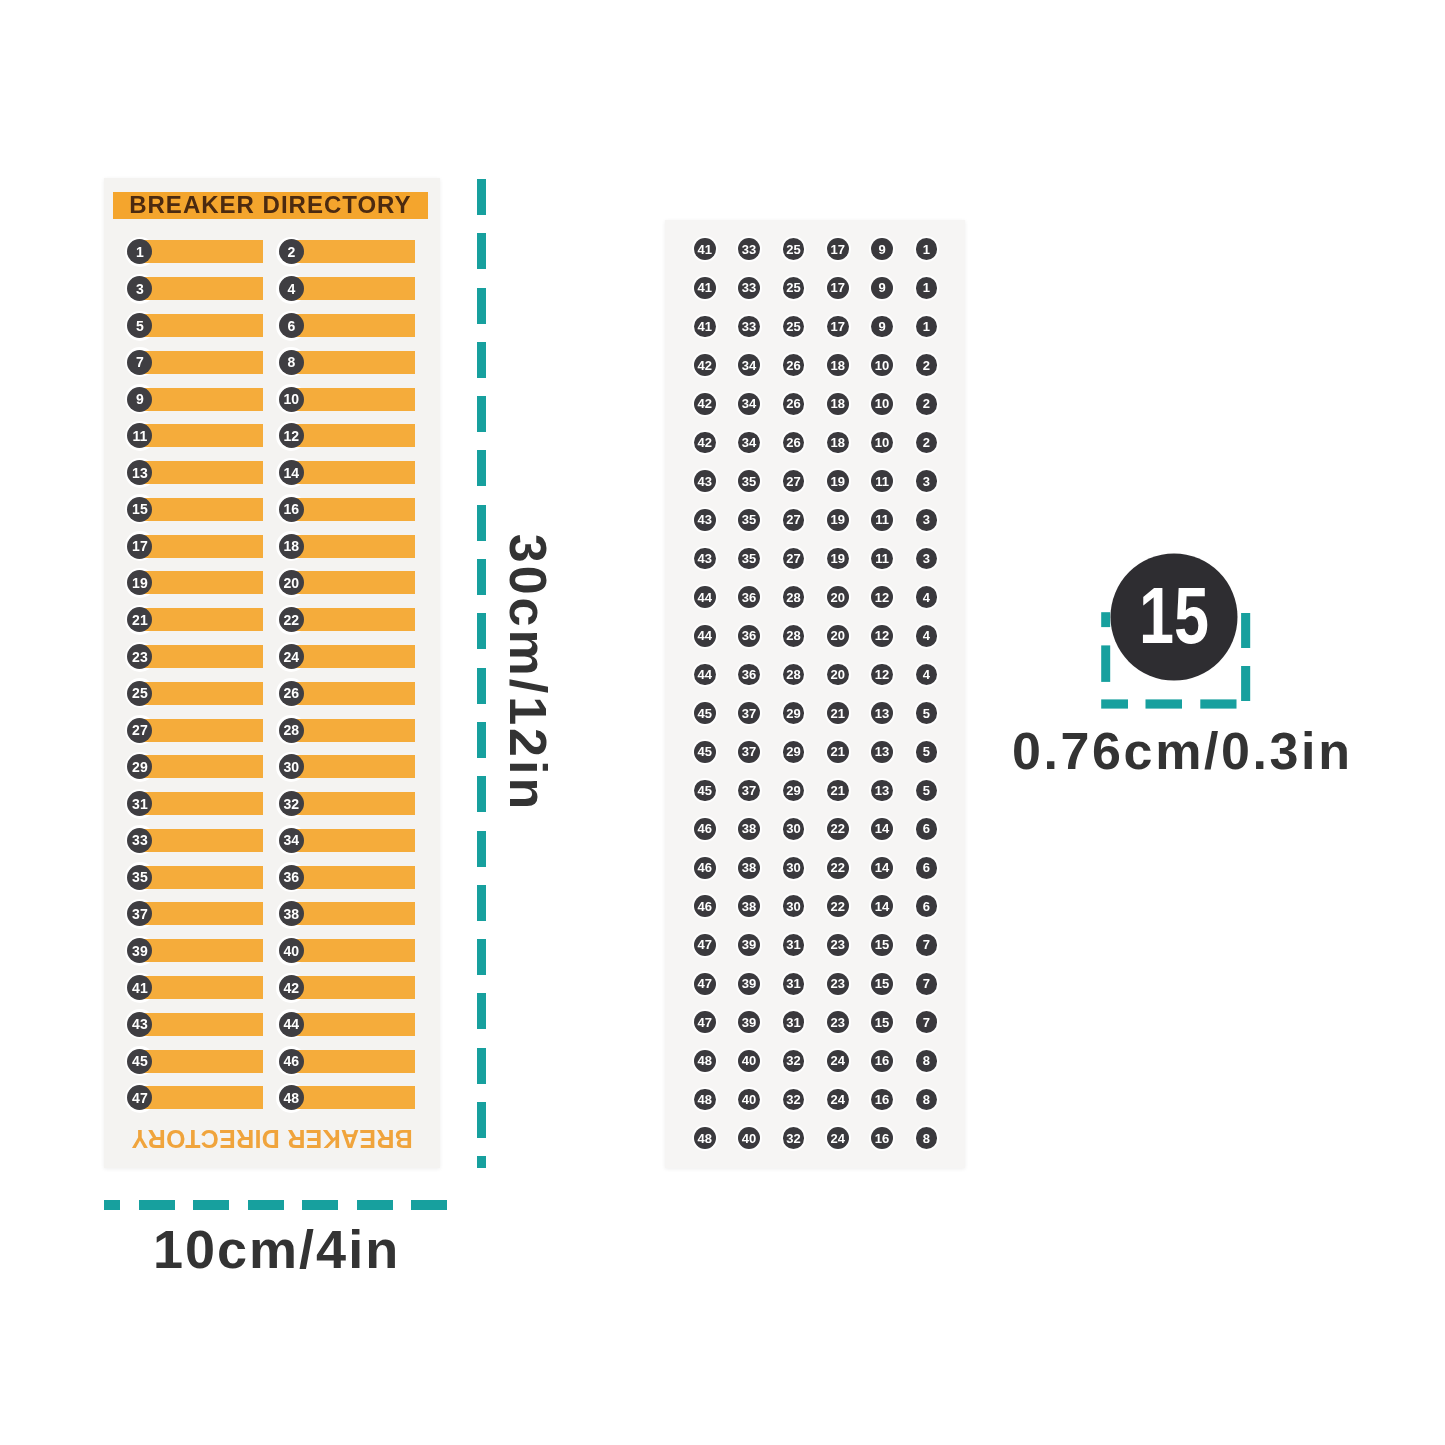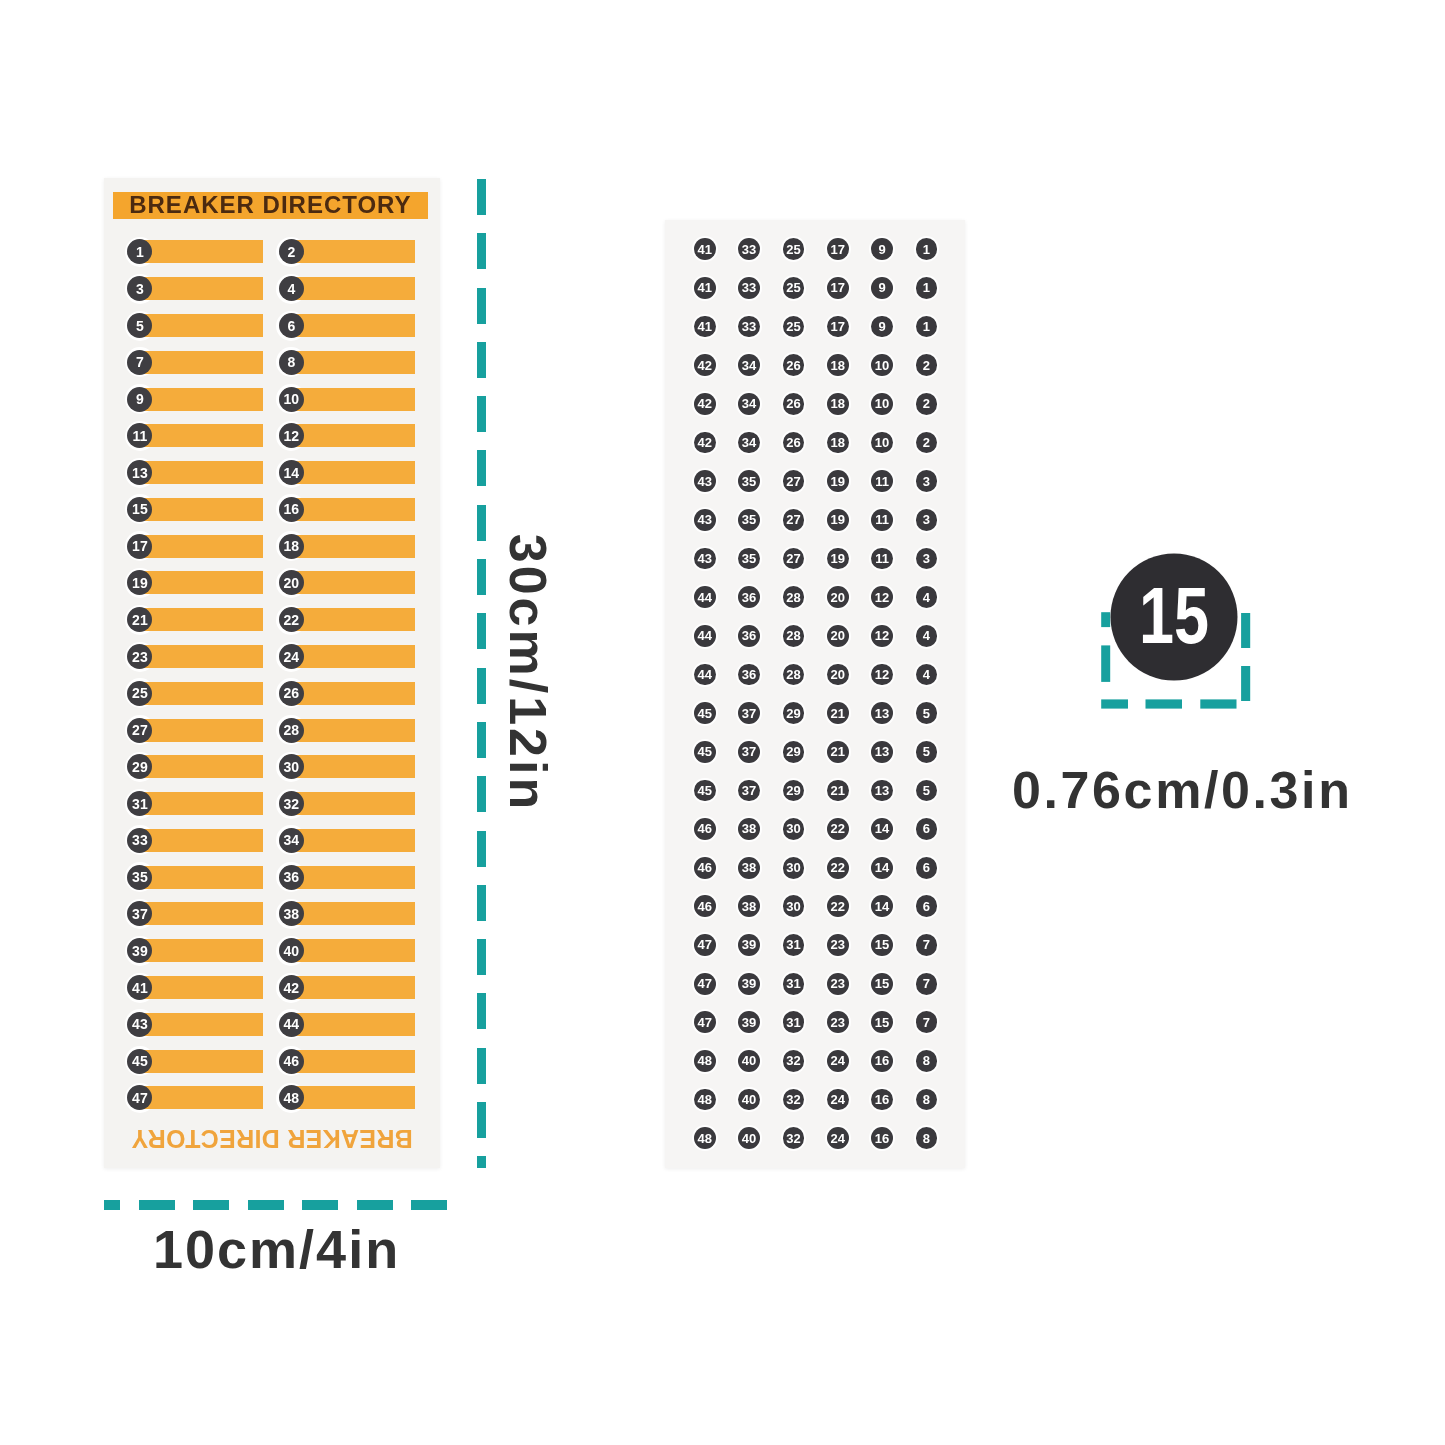--- a/index.html
+++ b/index.html
@@ -326,13 +326,13 @@
   <rect x="11.2" y="72.2" width="9" height="14.9" fill="#17a09e"></rect>
   <rect x="11.2" y="105.4" width="9" height="36.5" fill="#17a09e"></rect>
   <rect x="151.1" y="73" width="9.1" height="35" fill="#17a09e"></rect>
   <rect x="151.1" y="126" width="9.1" height="35" fill="#17a09e"></rect>
   <rect x="11.2" y="159.4" width="26.8" height="9.2" fill="#17a09e"></rect>
   <rect x="55.5" y="159.4" width="36.5" height="9.2" fill="#17a09e"></rect>
   <rect x="110.3" y="159.4" width="36.2" height="9.2" fill="#17a09e"></rect>
   <circle cx="84" cy="77" r="63.5" fill="#2e2d31"></circle>
   <text x="84" y="75" fill="#ffffff" font-family="Liberation Sans, sans-serif" font-weight="bold" font-size="79" text-anchor="middle" textLength="70" lengthAdjust="spacingAndGlyphs" dominant-baseline="central">15</text>
 </svg>
-<div class="lbl" style="left:1012px;top:760px;font-size:52px;letter-spacing:2.6px;text-align:center;">0.76cm/0.3in</div>
+<div class="lbl" style="left:1012px;top:721px;font-size:52px;letter-spacing:2.6px;text-align:center;">0.76cm/0.3in</div>
 
 </body></html>

